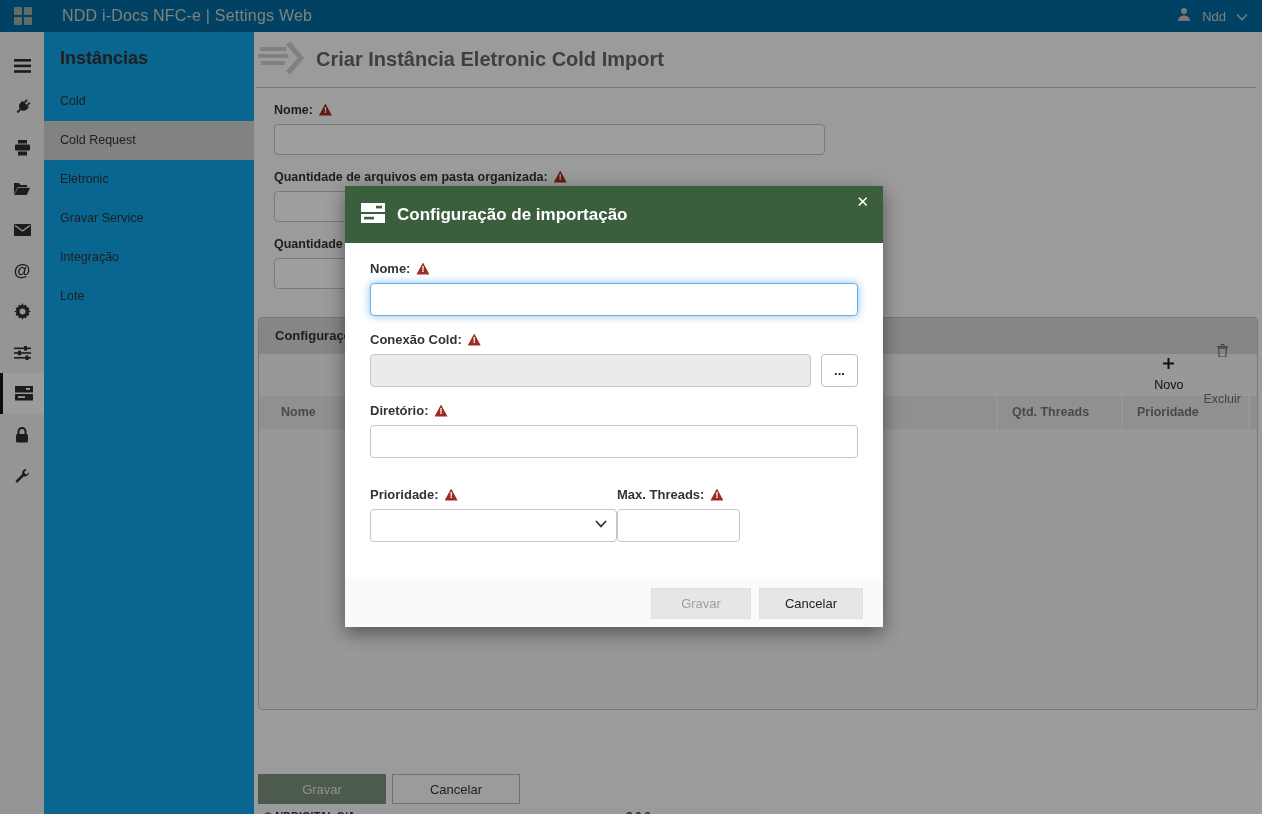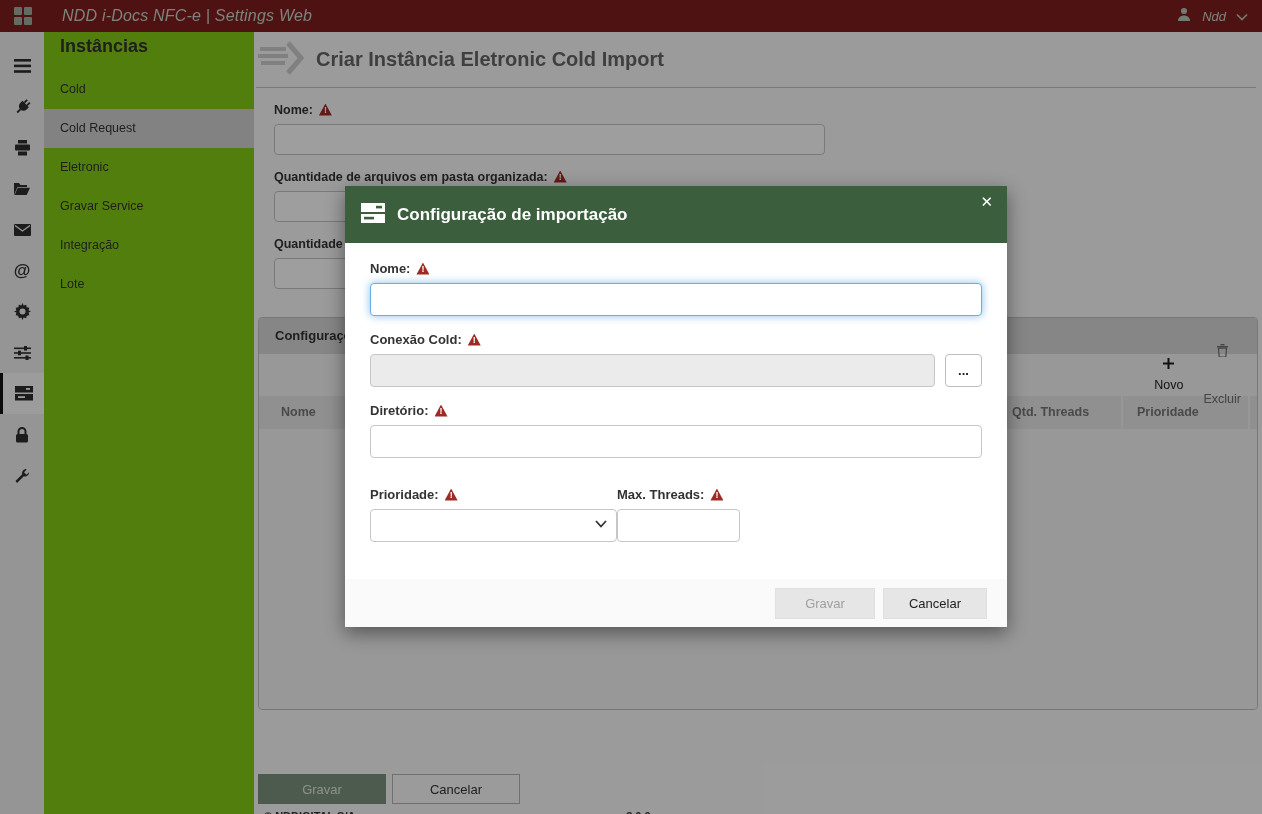--- a/index.html
+++ b/index.html
@@ -1,38 +1,38 @@
 <!DOCTYPE html>
 <html><head>
 <meta charset="utf-8">
 <style>
   * { margin:0; padding:0; box-sizing:border-box; }
   html,body { font-family:"Liberation Sans","DejaVu Sans",sans-serif; }
   .screen { position:relative; width:1262px; height:814px; overflow:hidden; background:#fbfbfb; }
 
   
-  .appbar { position:absolute; top:0; left:0; right:0; height:32px; background:#7f1d1d;
-            display:flex; align-items:center; padding:0 14px; z-index:10;font-style:italic; }
+  .appbar { position:absolute; top:0; left:0; right:0; height:32px; background:#0369a1;
+            display:flex; align-items:center; padding:0 14px; z-index:10; }
   .logo-grid { display:grid; grid-template-columns:8px 8px; grid-template-rows:8px 8px; gap:2px; margin-right:30px; }
   .logo-grid span { background:#9fae9f; border-radius:1px; }
   .app-title { color:#c9d3c9; font-size:16px; letter-spacing:.2px; }
   .appbar-right { margin-left:auto; display:flex; align-items:center; gap:10px; }
   .user-name { color:#c9d3c9; font-size:13px; }
 
   
   .body-row { position:absolute; top:32px; left:0; right:0; bottom:0; display:flex; }
 
   
   .rail { width:44px; background:#f0f0f0; padding-top:13px; flex:none; }
   .rail-item { height:41px; display:flex; align-items:center; justify-content:center; color:#2e2e2e; }
   .rail-item.active { background:#fcfcfc; border-left:3px solid #141414; }
   .rail-item svg { display:block; }
 
   
-  .sidenav { width:210px; background:#84cc16; flex:none; }
+  .sidenav { width:210px; background:#0ea5e9; padding-top:12px; flex:none; }
   .sidenav-title { height:28px; line-height:28px; padding-left:16px; font-size:18px; font-weight:600; color:#333; margin-bottom:10px; }
   .sidenav-item { height:39px; line-height:39px; padding-left:16px; font-size:12.5px; color:#333; cursor:pointer; }
   .sidenav-item.selected { background:#d2d2d2; }
 
   
   .main { flex:1; background:#fbfbfb; padding:0 6px 0 2px; overflow:hidden; }
   .page-header { height:56px; display:flex; align-items:center; gap:10px; border-bottom:1px solid #c6c6c6; padding-left:2px; }
   .page-title { font-size:20px; font-weight:600; color:#666; }
 
   .form-area { padding-left:18px; }
@@ -63,21 +63,21 @@
   .btn { height:30px; font-size:13px; border:1px solid transparent; border-radius:0; cursor:pointer; }
   .btn-save-page { width:128px; background:#7d917f; color:#e3e9e3; border-color:#7d917f; }
   .btn-cancel-page { width:128px; background:#fbfbfb; color:#333; border:1px solid #b5b5b5; }
   .page-footer { margin-top:6px; margin-left:8px; font-size:11px; font-weight:700; color:#333; white-space:nowrap; }
   .page-footer .frag-right { margin-left:262px; }
 
   
   .dim { position:absolute; inset:0; background:rgba(0,0,0,.38); z-index:50; }
 
   
-  .modal { position:absolute; left:345px; top:186px; width:662px; height:441px; background:#fff; z-index:60;
+  .modal { position:absolute; left:345px; top:186px; width:538px; height:441px; background:#fff; z-index:60;
            box-shadow:0 6px 18px rgba(0,0,0,.45); display:flex; flex-direction:column; }
   .modal-header { height:57px; background:#3b5e3d; display:flex; align-items:center; padding:0 16px; position:relative; flex:none; }
   .modal-title { color:#fff; font-size:17px; font-weight:700; margin-left:12px; }
   .modal-close { position:absolute; right:14px; top:8px; color:#fff; font-size:15px; font-weight:700; cursor:pointer; line-height:1; }
   .modal-body { flex:1; padding:18px 25px 0 25px; }
   .m-label { font-size:13px; font-weight:700; color:#333; height:15px; display:flex; align-items:center; }
   .m-input { display:block; width:100%; height:33px; margin-top:7px; border:1px solid #c6c6c6; border-radius:4px;
              background:#fff; padding:0 8px; font-size:13px; color:#333; outline:none; }
   .m-input.focused { border-color:#66afe9; box-shadow:0 0 8px rgba(102,175,233,.8); }
   .m-group { margin-top:16px; }

